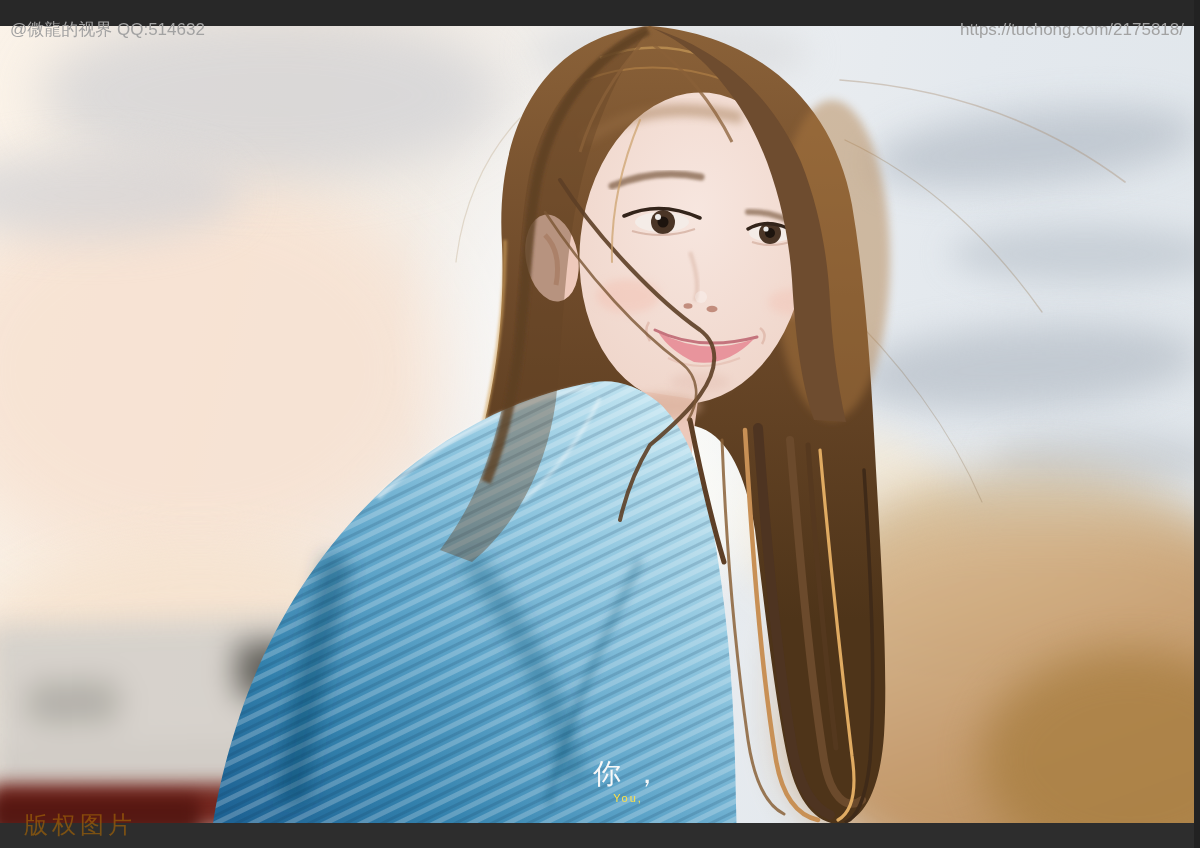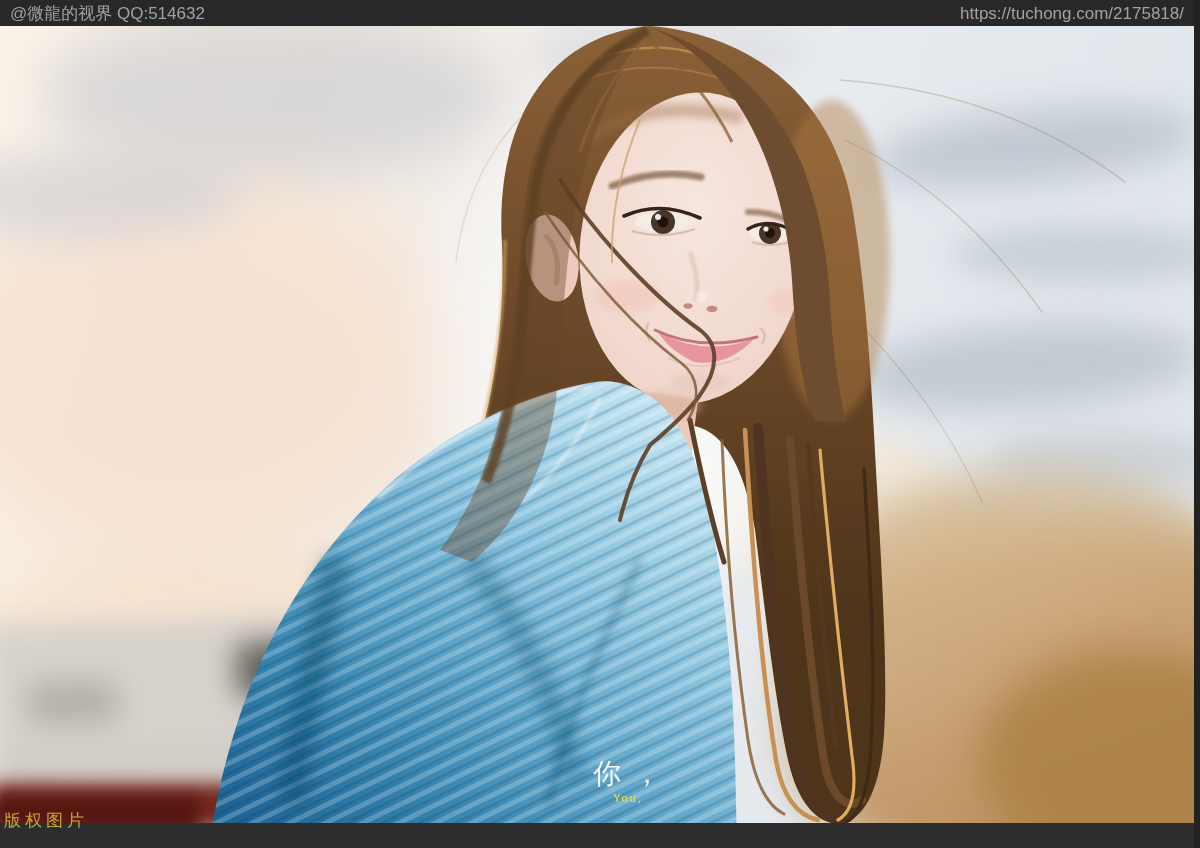--- a/index.html
+++ b/index.html
@@ -31,27 +31,27 @@
   .building{left:-12px;top:616px;width:665px;height:178px;border-radius:12px;
     background:#d6d2cc;filter:blur(13px);transform:rotate(-1.5deg);opacity:.97;}
   .bwin{position:absolute;border-radius:8px;filter:blur(8px);}
   .red-stripe{left:-10px;top:783px;width:678px;height:46px;border-radius:8px;background:#6e1d15;filter:blur(9px);opacity:.95;}
   .red-dark{left:-10px;top:797px;width:210px;height:42px;border-radius:8px;background:#521510;filter:blur(8px);opacity:.9;}
   .pole{left:289px;top:634px;width:4px;height:165px;border-radius:2px;background:#4a4a45;filter:blur(2px);opacity:.5;transform:rotate(3deg);}
   
   .top-bar{left:0;top:0;width:1200px;height:26px;background:#282828;z-index:40;}
   .bottom-bar{left:0;top:823px;width:1200px;height:25px;background:#2d2d2d;z-index:40;}
   .right-border{left:1194px;top:0;width:6px;height:848px;background:#222;z-index:41;}
-  .wm{position:absolute;top:0;height:26px;line-height:27px;font-size:17px;color:#a2a2a2;z-index:45;white-space:nowrap;}
+  .wm{position:absolute;top:16px;height:26px;line-height:27px;font-size:17px;color:#a2a2a2;z-index:45;white-space:nowrap;}
   .wm-left{left:10px;}
   .wm-right{right:16px;}
   .caption{left:528px;top:759px;width:200px;text-align:center;z-index:45;color:#f8f8f8;}
   .caption-cn{font-size:28px;line-height:30px;letter-spacing:2px;}
   .caption-en{font-size:11px;letter-spacing:2px;margin-top:3px;color:#fde047;}
-  .copyright{left:4px;top:809px;font-size:17px;letter-spacing:4px;color:#fde047;opacity:.68;z-index:46;}
+  .copyright{left:24px;top:809px;font-size:24px;letter-spacing:4px;color:#a16207;opacity:.68;z-index:46;}
   svg.figure{position:absolute;left:0;top:0;z-index:10;}
 </style>
 </head>
 <body>
 
 <div class="stage">
 
   <div class="photo">
     <div class="layer sky-pink"></div>
     <div class="layer cloud-tl"></div>

